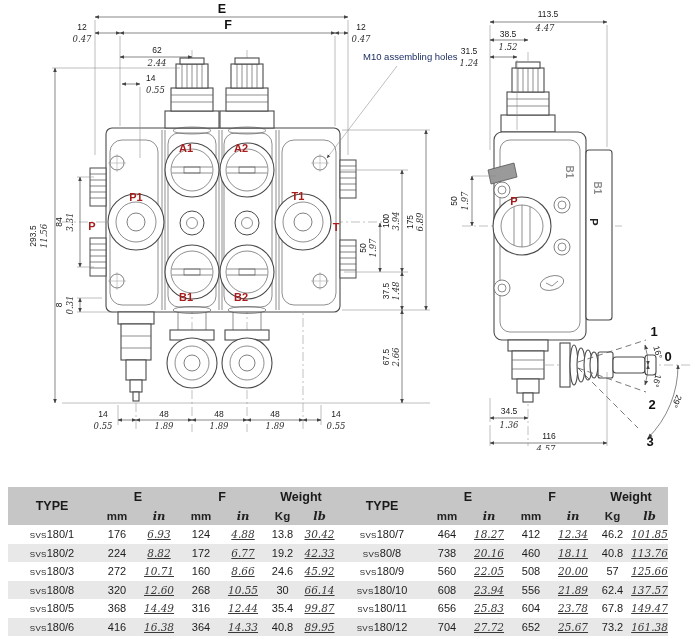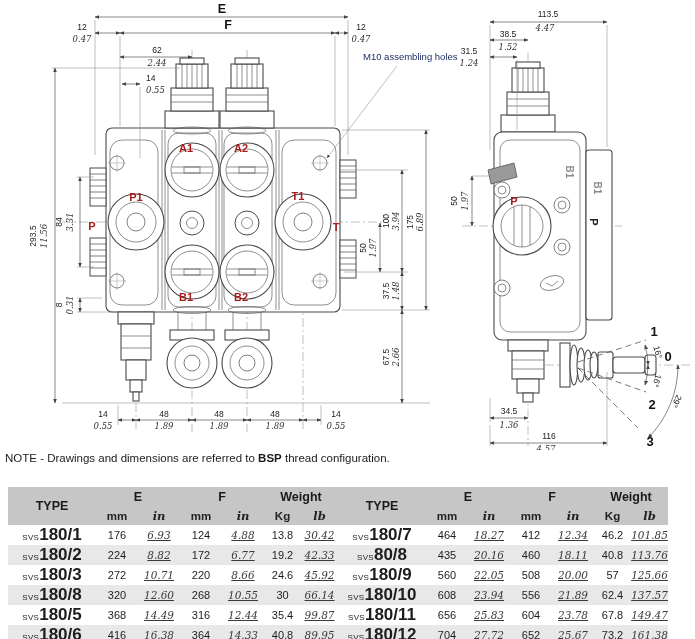--- a/index.html
+++ b/index.html
@@ -32,21 +32,21 @@
   table{border-collapse:collapse;table-layout:fixed;width:330px;}
   thead th{background:#c6c6c6;color:#1a1a1a;font-weight:bold;font-size:12.5px;
            padding:0;text-align:center;}
   thead tr.h1 th{height:20px;}
   thead tr.h2 th{height:18px;font-size:11.5px;font-weight:bold;color:#222;}
   thead th.it, td.in{font-family:"DejaVu Serif",serif;font-style:italic;}
   tbody td{height:18.5px;text-align:center;font-size:11px;color:#1d1d1d;padding:0;}
   tbody td.in{color:#3a3a3a;font-size:10.5px;text-decoration:underline;}
   tbody tr:nth-child(even){background:#e8e8e8;}
   td.type .svs{font-size:8px;letter-spacing:0.3px;}
-  td.type .model{font-weight:bold;font-size:17px;}
+  td.type .model{font-weight:normal;font-size:11px;}
 </style>
 </head>
 <body>
 
 <div class="page">
 
 <svg width="695" height="450" viewBox="0 0 695 450">
   <defs>
     <marker id="ar" viewBox="0 0 10 10" refX="9" refY="5" markerWidth="7" markerHeight="7" orient="auto-start-reverse">
           <path d="M0,1L10,5L0,9z" fill="#444"></path>
@@ -353,23 +353,20 @@
     </g>
     <g>
       <path class="dim" d="M490,443H607" marker-start="url(#ar)" marker-end="url(#ar)"></path>
       <path class="ext" d="M490,425V446 M607,372V446"></path>
       <text class="dmm" x="549" y="439" text-anchor="middle">116</text>
       <text class="din" x="546" y="452" text-anchor="middle">4.57</text>
     </g>
   </g>
 </svg>
 
-<div class="note">
-  <span>NOTE - Drawings and dimensions are referred to </span><b>BSP</b><span> thread configuration.</span>
-</div>
 
 <div class="tables">
   <table>
     <colgroup>
           <col style="width:88px">
           <col style="width:42px">
           <col style="width:42px">
           <col style="width:42px">
           <col style="width:42px">
           <col style="width:37px">
@@ -407,21 +404,21 @@
             <td class="in">8.82</td>
             <td class="mm">172</td>
             <td class="in">6.77</td>
             <td class="mm">19.2</td>
             <td class="in">42.33</td>
           </tr>
           <tr>
             <td class="type"><span class="svs">SVS</span><span class="model">180/3</span></td>
             <td class="mm">272</td>
             <td class="in">10.71</td>
-            <td class="mm">220</td>
+            <td class="mm">160</td>
             <td class="in">8.66</td>
             <td class="mm">24.6</td>
             <td class="in">45.92</td>
           </tr>
           <tr>
             <td class="type"><span class="svs">SVS</span><span class="model">180/8</span></td>
             <td class="mm">320</td>
             <td class="in">12.60</td>
             <td class="mm">268</td>
             <td class="in">10.55</td>
@@ -480,21 +477,21 @@
             <td class="type"><span class="svs">SVS</span><span class="model">180/7</span></td>
             <td class="mm">464</td>
             <td class="in">18.27</td>
             <td class="mm">412</td>
             <td class="in">12.34</td>
             <td class="mm">46.2</td>
             <td class="in">101.85</td>
           </tr>
           <tr>
             <td class="type"><span class="svs">SVS</span><span class="model">80/8</span></td>
-            <td class="mm">435</td>
+            <td class="mm">738</td>
             <td class="in">20.16</td>
             <td class="mm">460</td>
             <td class="in">18.11</td>
             <td class="mm">40.8</td>
             <td class="in">113.76</td>
           </tr>
           <tr>
             <td class="type"><span class="svs">SVS</span><span class="model">180/9</span></td>
             <td class="mm">560</td>
             <td class="in">22.05</td>

